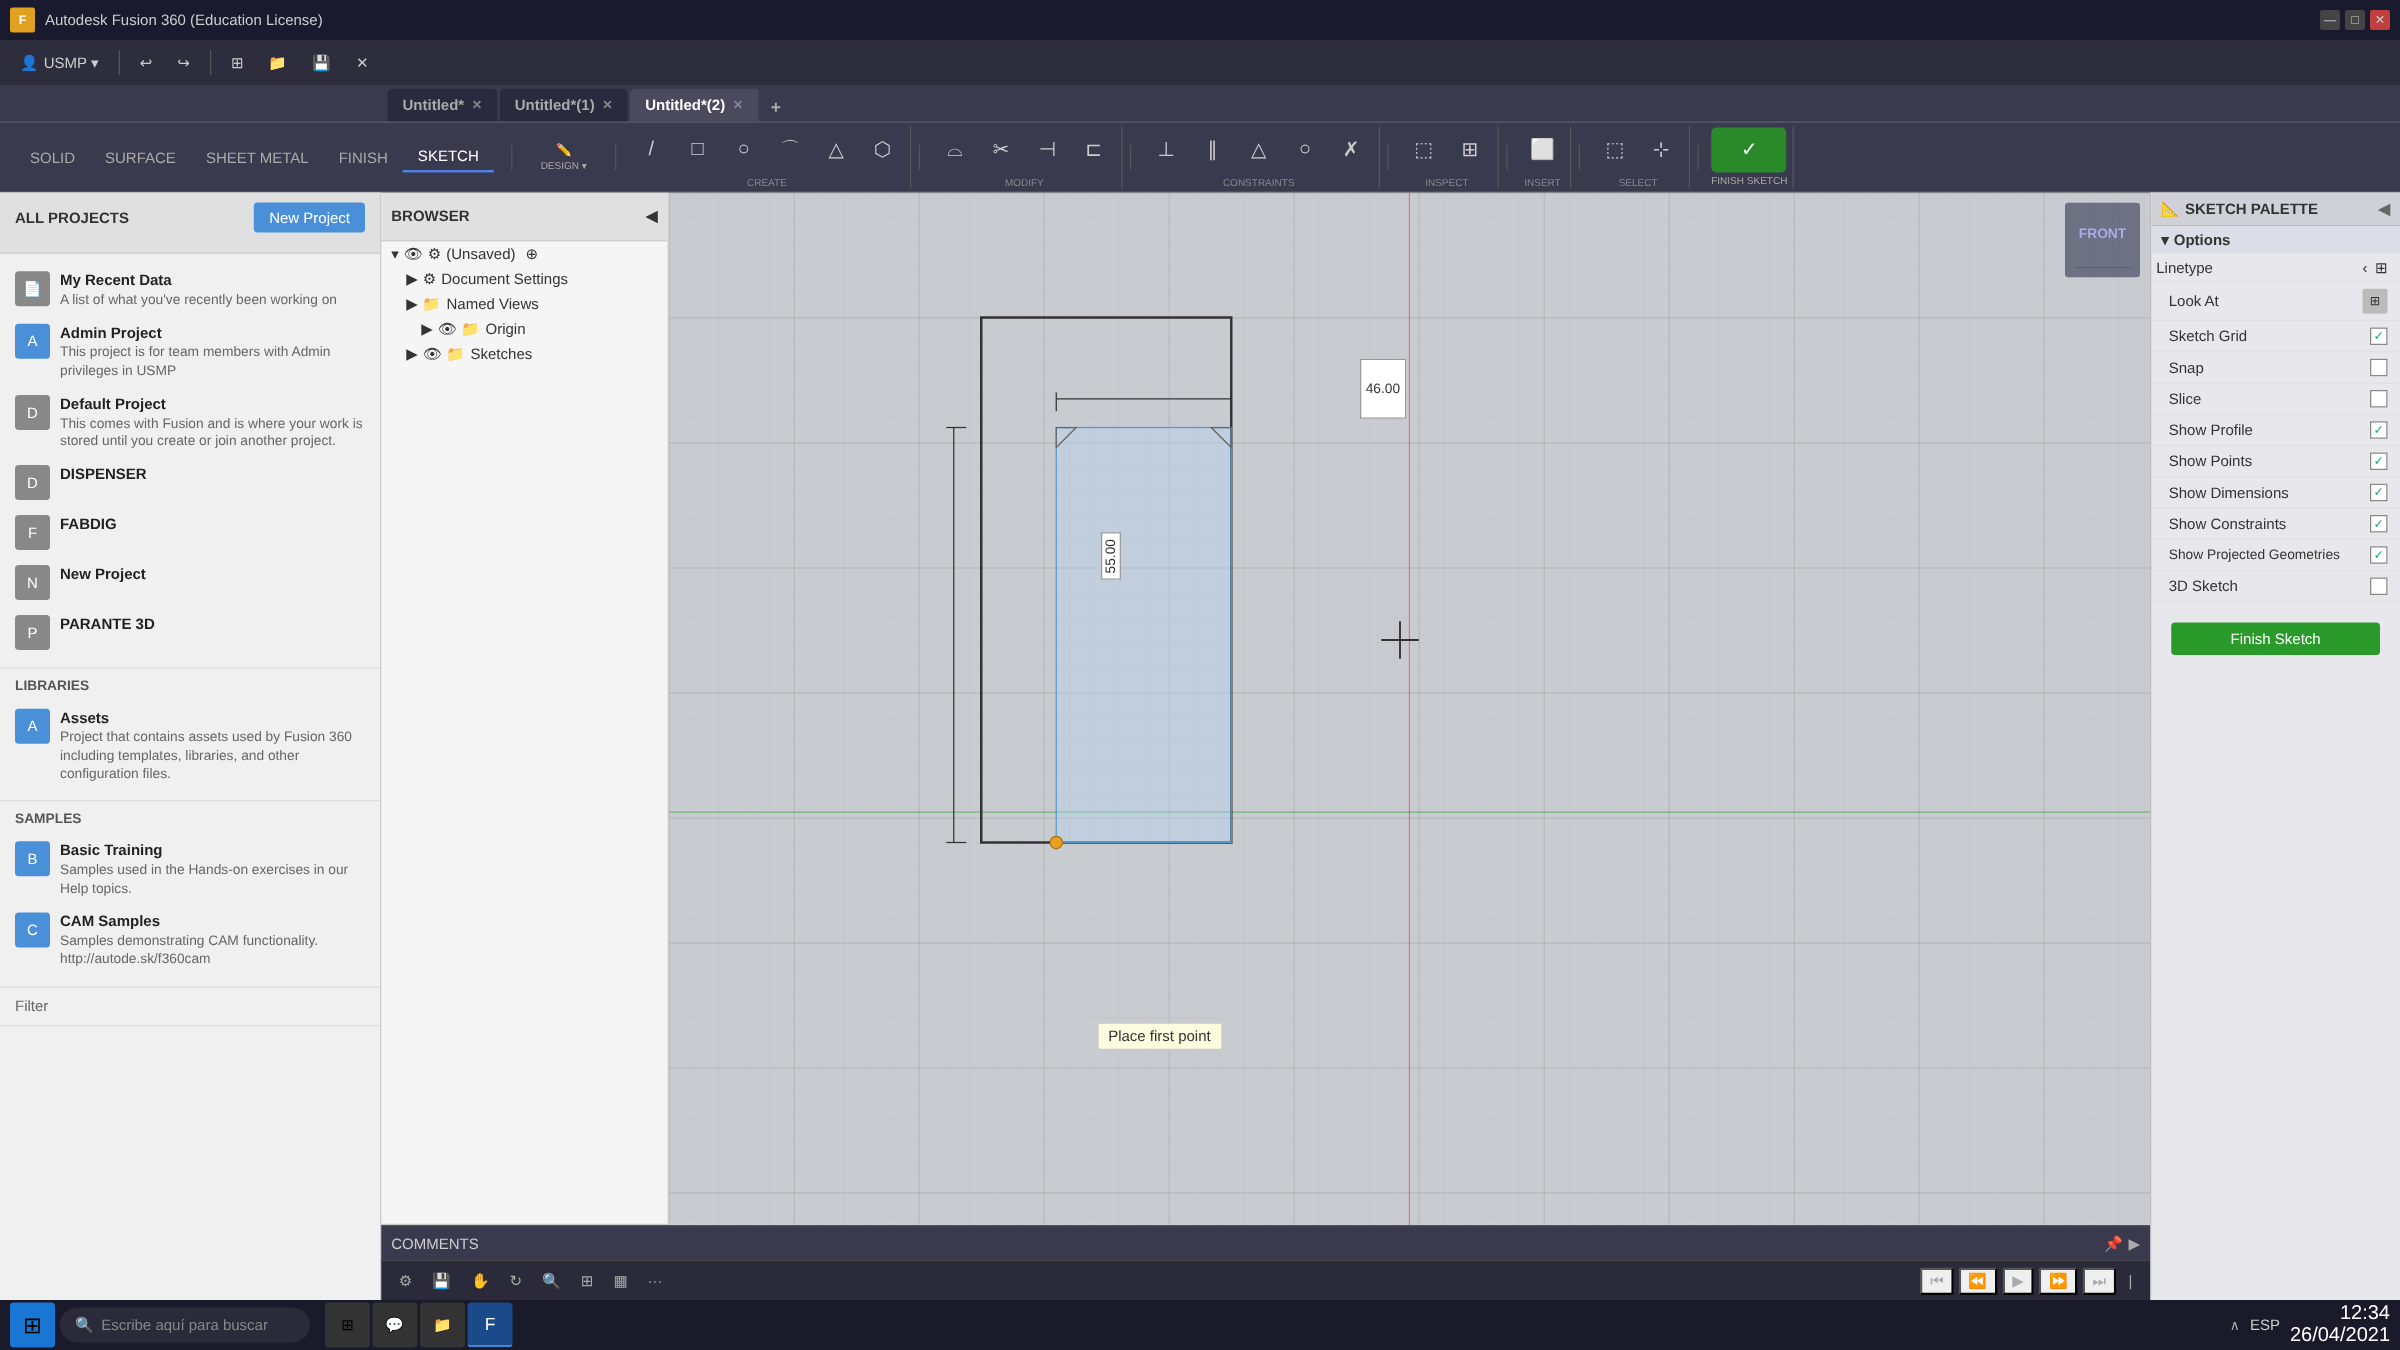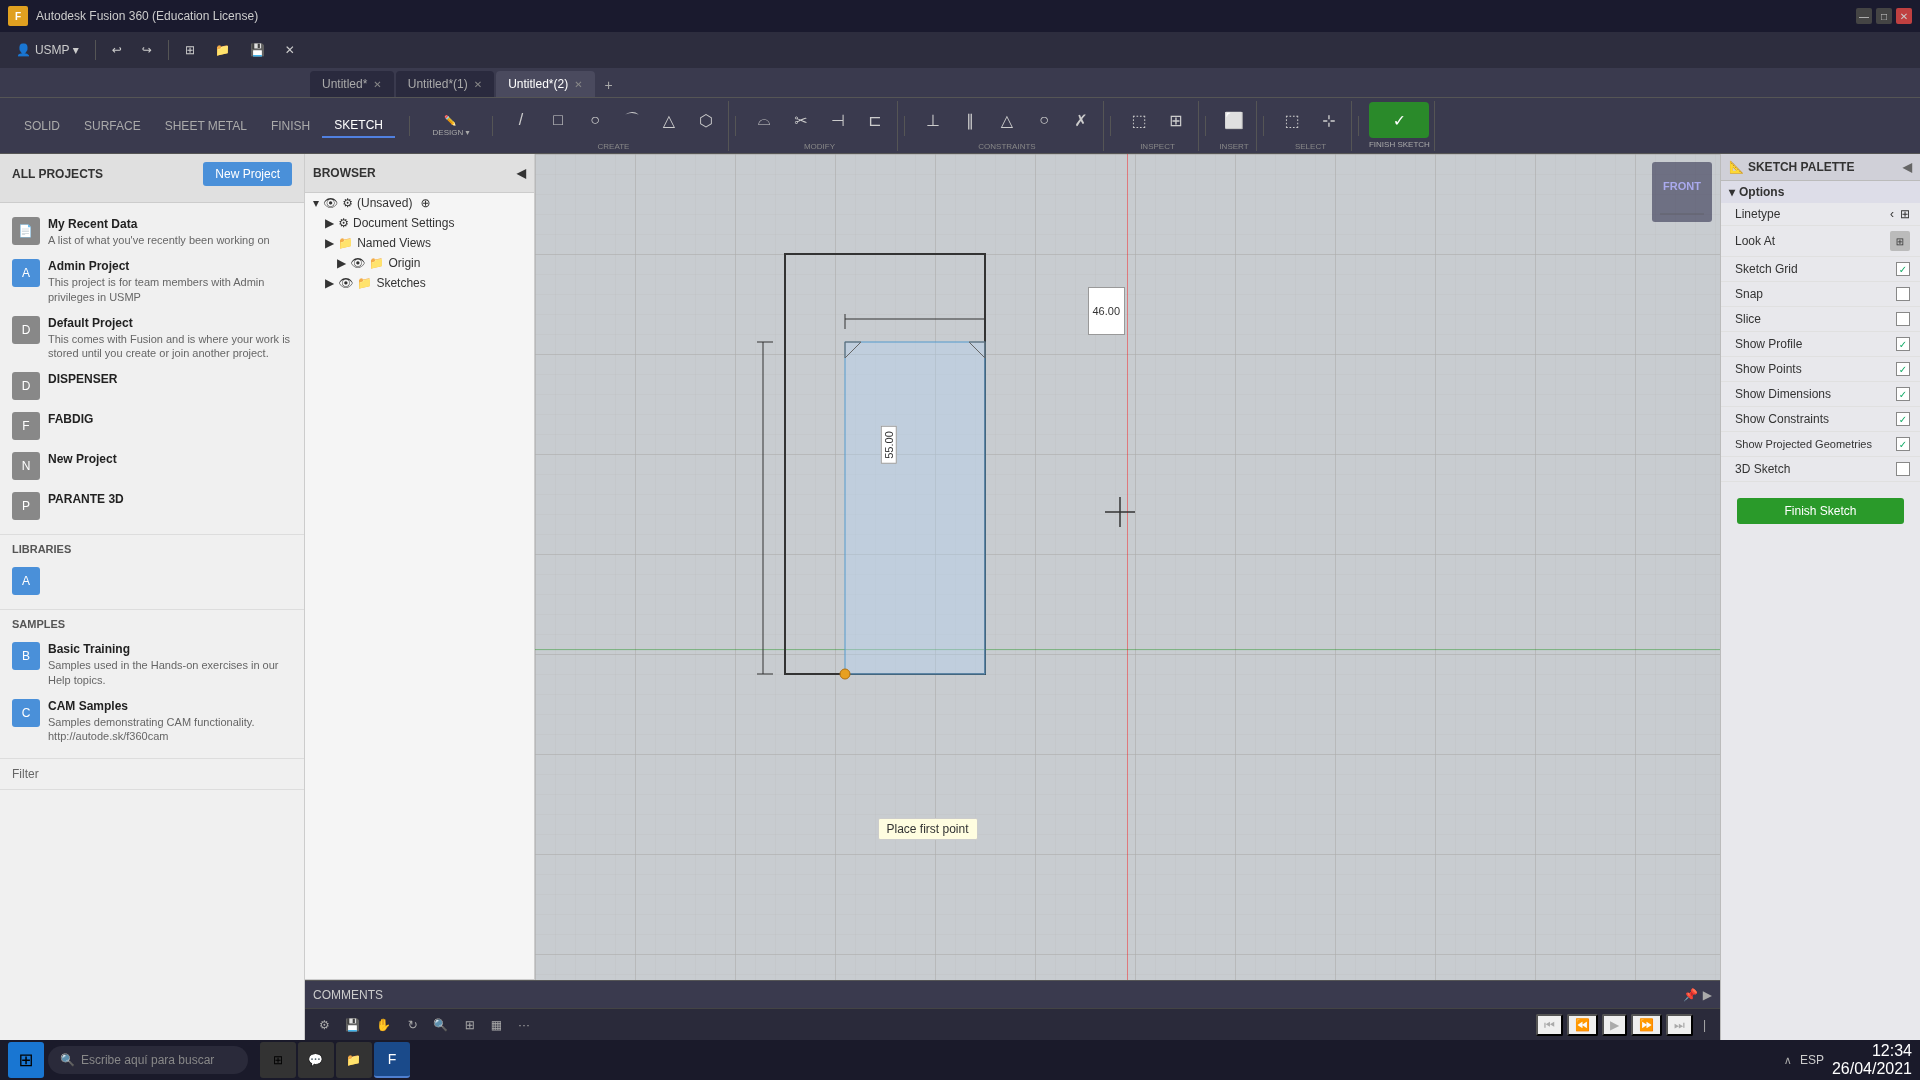--- a/index.html
+++ b/index.html
@@ -34,20 +34,21 @@
     .separator-v { width: 1px; height: 20px; background: #555; margin: 0 4px; }
 
     
     #tabs-bar {
       background: #3a3a4e;
       height: 30px;
       display: flex;
       align-items: flex-end;
       padding: 0 0 0 310px;
       border-bottom: 1px solid #555;
+      font-weight: bold;
     }
     .tab { height: 26px; padding: 0 12px; display: flex; align-items: center; gap: 6px; cursor: pointer; font-size: 12px; color: #aaa; background: #2a2a3e; border-radius: 4px 4px 0 0; margin-right: 2px; }
     .tab.active { background: #4a4a5e; color: #fff; }
     .tab .tab-close { font-size: 10px; color: #888; cursor: pointer; }
     .tab-new { padding: 4px 8px; color: #aaa; cursor: pointer; font-size: 14px; }
 
     
     #main-layout {
       display: flex;
       height: calc(1080px - 32px - 36px - 30px - 32px);
@@ -314,21 +315,21 @@
       inset: 0;
       width: 100%;
       height: 100%;
     }
 
     .full-row { width: 100%; }
 
     .palette-linetype-row {
       display: flex;
       align-items: center;
-      padding: 4px 10px 4px 14px;
+      padding: 4px 10px 4px 4px;
       border-bottom: 1px solid #e0e0e0;
       font-size: 12px;
       color: #333;
       gap: 4px;
     }
   </style>
 </head>
 <body>
 
 <div id="title-bar">
@@ -558,20 +559,24 @@
         </div>
       </div>
     </div>
 
     <div class="sidebar-section">
       <div class="sidebar-section-title">
         <span>LIBRARIES</span>
       </div>
       <div class="project-item">
         <div class="project-icon blue">A</div>
+        <div>
+          <div class="project-name">Assets</div>
+          <div class="project-desc">Project that contains assets used by Fusion 360 including templates, libraries, and other configuration files.</div>
+        </div>
       </div>
     </div>
 
     <div class="sidebar-section">
       <div class="sidebar-section-title">
         <span>SAMPLES</span>
       </div>
       <div class="project-item">
         <div class="project-icon blue">B</div>
         <div>

